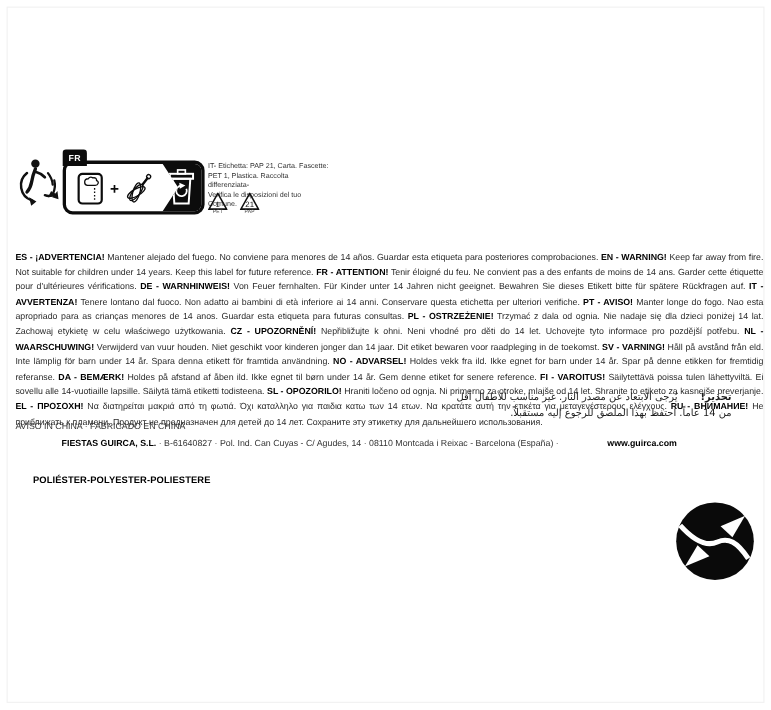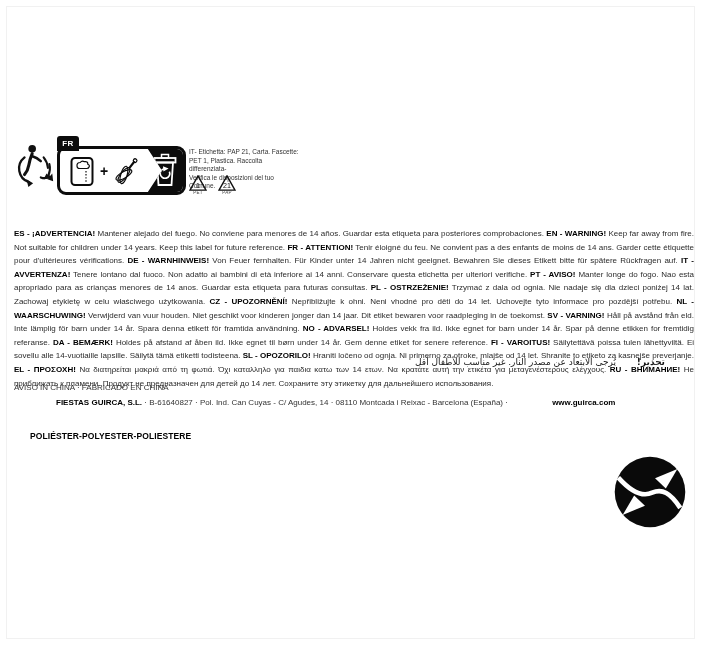--- a/index.html
+++ b/index.html
@@ -160,20 +160,21 @@
         <text x="10" y="14.5" text-anchor="middle" font-size="8" fill="#111">21</text>
       </svg>
       <div class="resin-label">PAP</div>
     </div>
   </div>
 
   <p class="warnings"><b>ES - ¡ADVERTENCIA!</b> Mantener alejado del fuego. No conviene para menores de 14 años. Guardar esta etiqueta para posteriores comprobaciones. <b>EN - WARNING!</b> Keep far away from fire. Not suitable for children under 14 years. Keep this label for future reference. <b>FR - ATTENTION!</b> Tenir éloigné du feu. Ne convient pas a des enfants de moins de 14 ans. Garder cette étiquette pour d'ultérieures vérifications. <b>DE - WARNHINWEIS!</b> Von Feuer fernhalten. Für Kinder unter 14 Jahren nicht geeignet. Bewahren Sie dieses Etikett bitte für spätere Rückfragen auf. <b>IT - AVVERTENZA!</b> Tenere lontano dal fuoco. Non adatto ai bambini di età inferiore ai 14 anni. Conservare questa etichetta per ulteriori verifiche. <b>PT - AVISO!</b> Manter longe do fogo. Nao esta apropriado para as crianças menores de 14 anos. Guardar esta etiqueta para futuras consultas. <b>PL - OSTRZEŻENIE!</b> Trzymać z dala od ognia. Nie nadaje się dla dzieci poniżej 14 lat. Zachowaj etykietę w celu właściwego użytkowania. <b>CZ - UPOZORNĚNÍ!</b> Nepřibližujte k ohni. Neni vhodné pro děti do 14 let. Uchovejte tyto informace pro pozdější potřebu. <b>NL - WAARSCHUWING!</b> Verwijderd van vuur houden. Niet geschikt voor kinderen jonger dan 14 jaar. Dit etiket bewaren voor raadpleging in de toekomst. <b>SV - VARNING!</b> Håll på avstånd från eld. Inte lämplig för barn under 14 år. Spara denna etikett för framtida användning. <b>NO - ADVARSEL!</b> Holdes vekk fra ild. Ikke egnet for barn under 14 år. Spar på denne etikken for fremtidig referanse. <b>DA - BEMÆRK!</b> Holdes på afstand af åben ild. Ikke egnet til børn under 14 år. Gem denne etiket for senere reference. <b>FI - VAROITUS!</b> Säilytettävä poissa tulen lähettyviltä. Ei sovellu alle 14-vuotiaille lapsille. Säilytä tämä etiketti todisteena. <b>SL - OPOZORILO!</b> Hraniti ločeno od ognja. Ni primerno za otroke, mlajše od 14 let. Shranite to etiketo za kasnejše preverjanje. <b>EL - ΠΡΟΣΟΧΗ!</b> Να διατηρείται μακριά από τη φωτιά. Όχι καταλληλο για παιδια κατω των 14 ετων. Να κρατάτε αυτή την ετικέτα για μεταγενέστερους ελέγχους. <b>RU - ВНИМАНИЕ!</b> Не приближать к пламени. Продукт не предназначен для детей до 14 лет. Сохраните эту этикетку для дальнейшего использования.</p>
 
   <div class="arabic" dir="rtl">
     <div><b>تحذير!</b><span> يُرجى الابتعاد عن مصدر النار. غير مناسب للأطفال أقل</span></div>
+    <div>من 14 عاماً. احتفظ بهذا الملصق للرجوع إليه مستقبلاً.</div>
   </div>
 
   <div class="made-in">AVISO IN CHINA · FABRICADO EN CHINA</div>
   <div class="company"><b>FIESTAS GUIRCA, S.L.</b><span> · B-61640827 · Pol. Ind. Can Cuyas - C/ Agudes, 14 · 08110 Montcada i Reixac - Barcelona (España) · </span><b>www.guirca.com</b></div>
   <div class="material">POLIÉSTER-POLYESTER-POLIESTERE</div>
 
   <div class="green-dot">
     <svg width="72" height="72" viewBox="0 0 100 100">
       <circle cx="50" cy="50" r="49" fill="#0a0a0a"></circle>
       <path d="M6 30 C24 50 40 57 53 51 C67 45 78 51 92 72" stroke="#fff" stroke-width="6.5" fill="none"></path>

